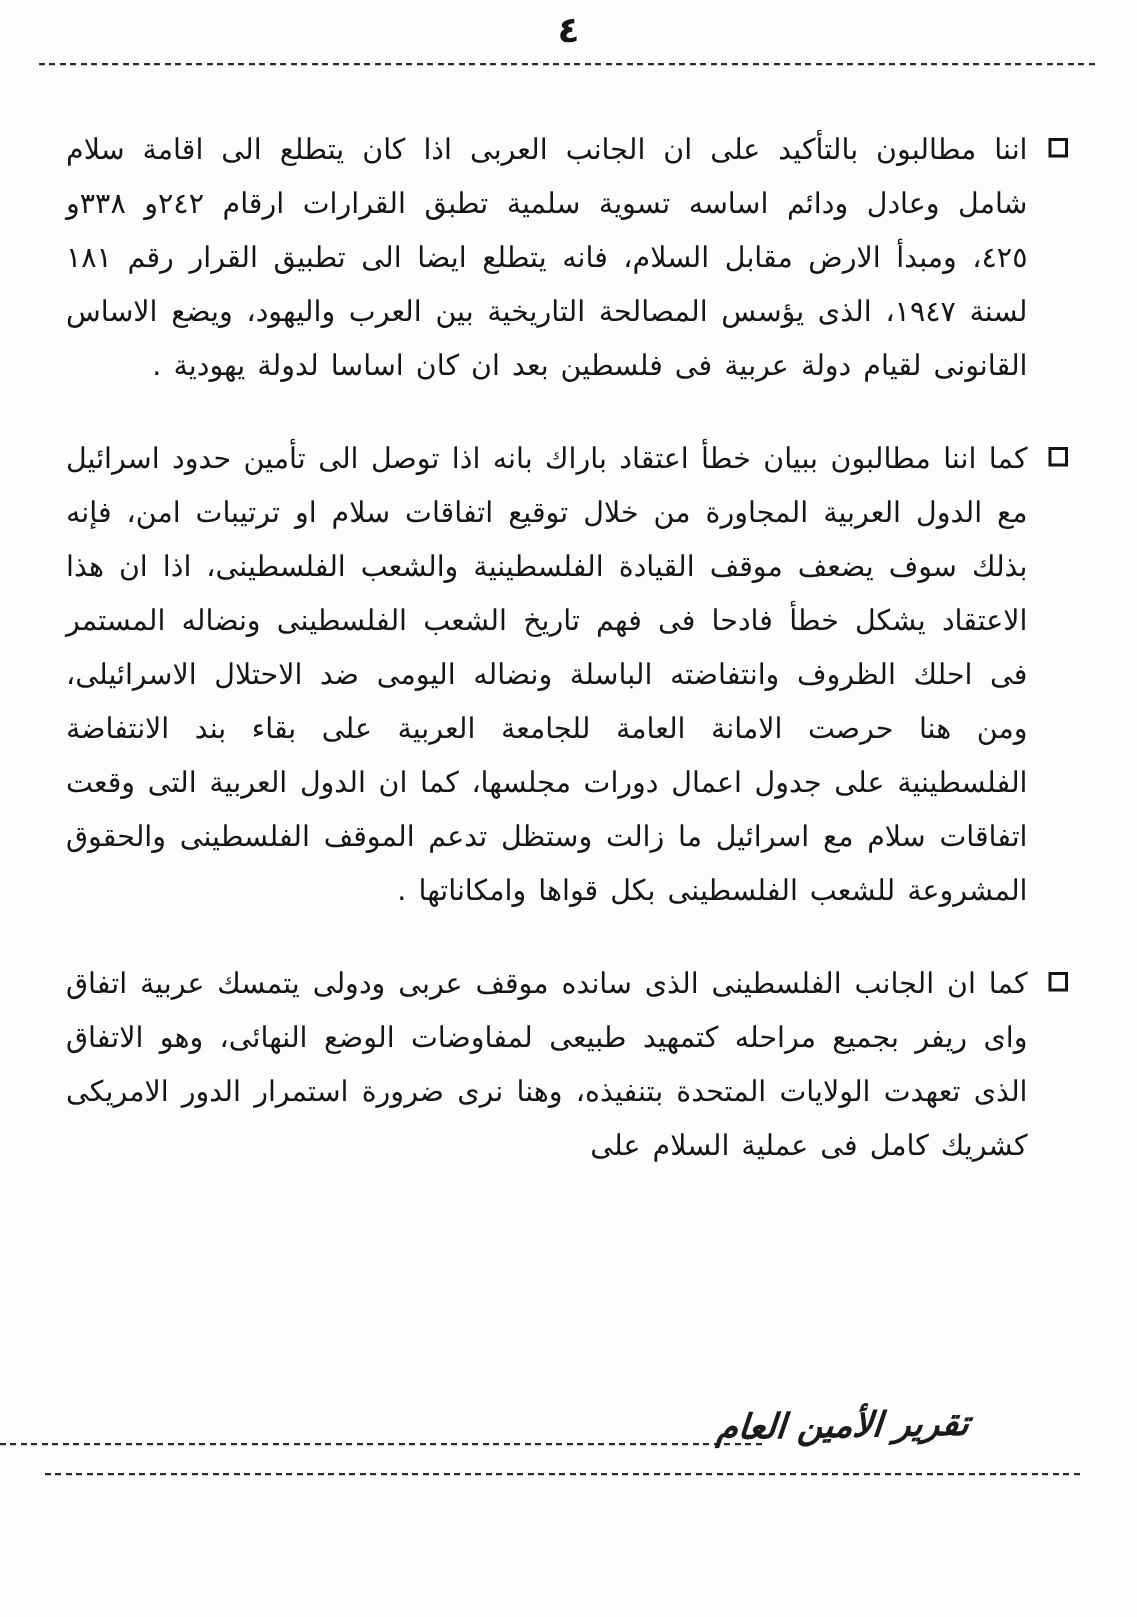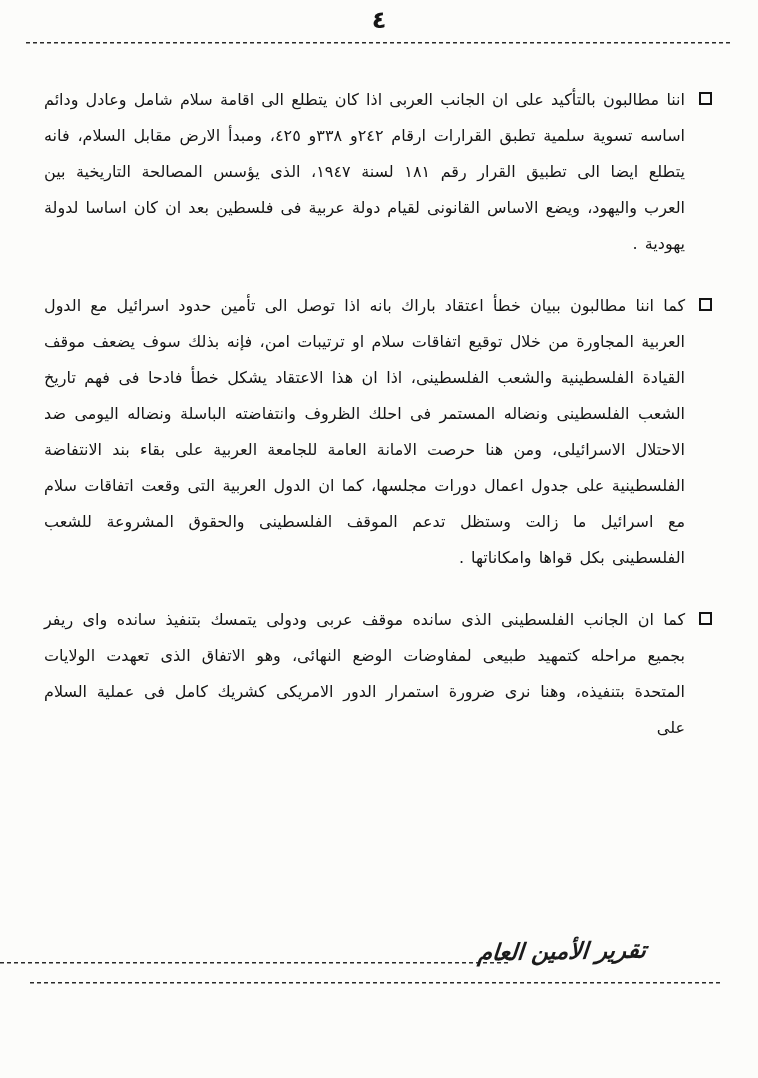--- a/index.html
+++ b/index.html
@@ -51,21 +51,21 @@
     width: 13px;
     height: 13px;
     border: 2.2px solid #141414;
     box-sizing: border-box;
     margin-top: 10px;
     margin-left: 14px; 
   }
   .para-text {
     flex: 1 1 auto;
     margin: 0;
-    font-size: 16px;
+    font-size: 19px;
     line-height: 36px;
     text-align: justify;
     text-justify: inter-word;
     word-spacing: 2px;
   }
   .footer {
     position: absolute;
     left: 0;
     right: 0;
     top: 938px;
@@ -119,21 +119,21 @@
       <p class="para-text" lang="ar" dir="rtl">اننا مطالبون بالتأكيد  على ان الجانب العربى اذا كان يتطلع الى اقامة سلام شامل وعادل ودائم اساسه تسوية سلمية تطبق القرارات ارقام ٢٤٢و ٣٣٨و ٤٢٥، ومبدأ الارض مقابل السلام، فانه يتطلع ايضا الى تطبيق القرار رقم ١٨١ لسنة ١٩٤٧، الذى يؤسس المصالحة التاريخية بين العرب واليهود، ويضع الاساس القانونى لقيام دولة عربية فى فلسطين بعد ان كان اساسا لدولة يهودية .</p>
     </div>
 
     <div class="para">
       <span class="bullet"></span>
       <p class="para-text" lang="ar" dir="rtl">كما اننا مطالبون ببيان خطأ اعتقاد باراك بانه اذا توصل الى تأمين حدود اسرائيل مع الدول العربية المجاورة من خلال توقيع اتفاقات سلام او ترتيبات امن، فإنه بذلك سوف يضعف موقف القيادة الفلسطينية والشعب الفلسطينى، اذا ان هذا الاعتقاد يشكل خطأ فادحا فى فهم تاريخ الشعب الفلسطينى ونضاله المستمر فى احلك الظروف وانتفاضته الباسلة ونضاله اليومى ضد الاحتلال الاسرائيلى، ومن هنا حرصت الامانة العامة للجامعة العربية على بقاء بند الانتفاضة الفلسطينية على جدول اعمال دورات مجلسها، كما ان الدول العربية التى وقعت اتفاقات سلام مع اسرائيل ما زالت وستظل تدعم الموقف الفلسطينى والحقوق المشروعة للشعب الفلسطينى بكل قواها وامكاناتها .</p>
     </div>
 
     <div class="para">
       <span class="bullet"></span>
-      <p class="para-text" lang="ar" dir="rtl">كما ان الجانب الفلسطينى الذى سانده موقف عربى ودولى  يتمسك بتنفيذ سانده واى ريفر بجميع مراحله كتمهيد طبيعى لمفاوضات الوضع النهائى، وهو الاتفاق الذى تعهدت الولايات المتحدة بتنفيذه، وهنا  نرى ضرورة استمرار الدور الامريكى كشريك كامل فى عملية السلام على</p>
+      <p class="para-text" lang="ar" dir="rtl">كما ان الجانب الفلسطينى الذى سانده موقف عربى ودولى  يتمسك عربية اتفاق واى ريفر بجميع مراحله كتمهيد طبيعى لمفاوضات الوضع النهائى، وهو الاتفاق الذى تعهدت الولايات المتحدة بتنفيذه، وهنا  نرى ضرورة استمرار الدور الامريكى كشريك كامل فى عملية السلام على</p>
     </div>
 
   </div>
 
   <div class="footer">
     <div class="footer-row">
       <div class="rule rule-footer-left"></div>
       <div class="signature" lang="ar" dir="rtl">تقرير الأمين العام</div>
       <div class="rule rule-footer-bottom"></div>
     </div>

